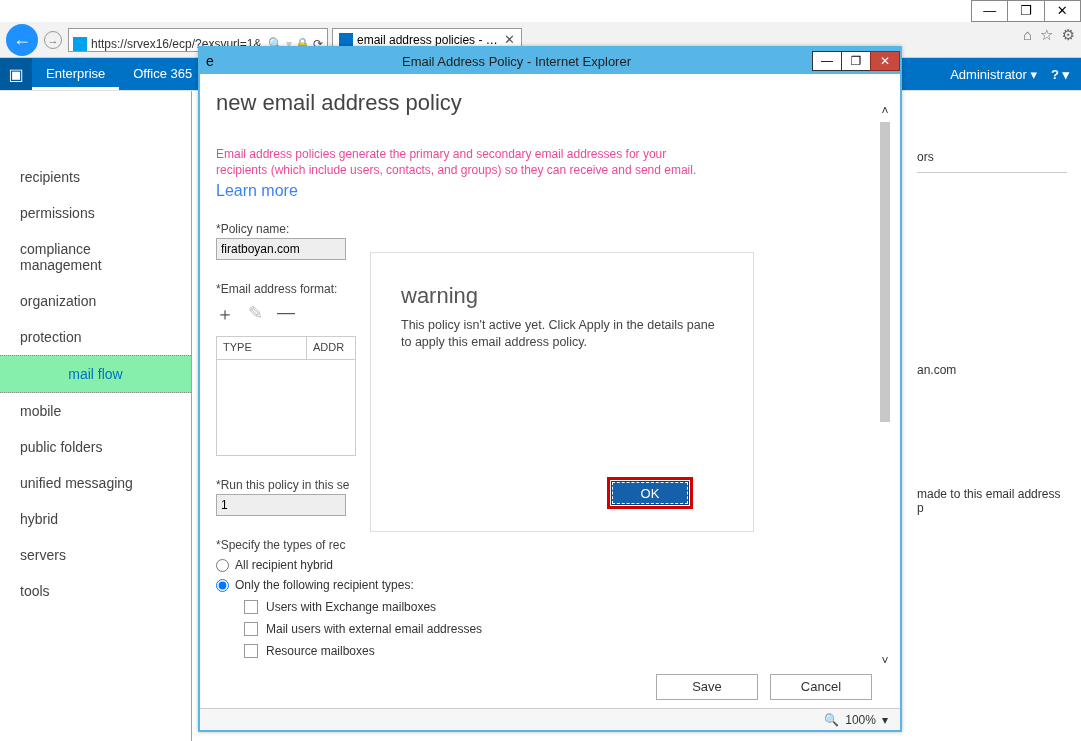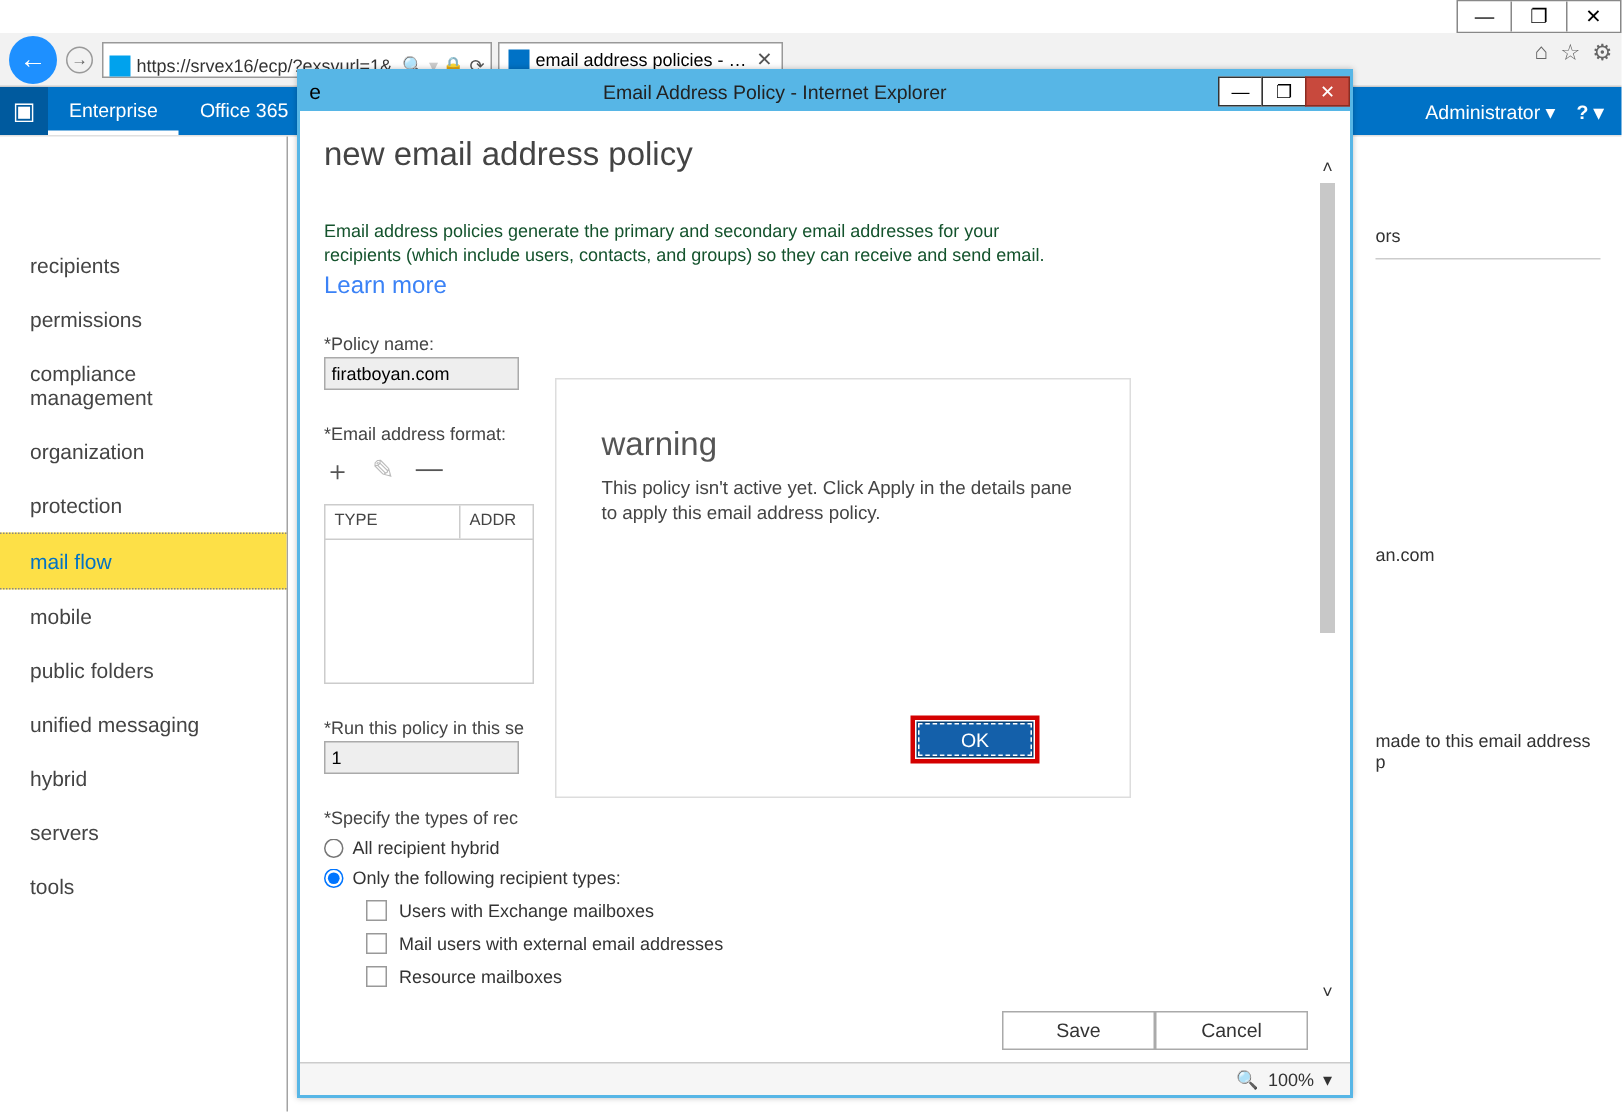--- a/index.html
+++ b/index.html
@@ -29,52 +29,52 @@
 .ex-header .tile { width: 32px; height: 32px; background: #005a9e; display: flex; align-items: center; justify-content: center; font-size: 16px; }
 .ex-header .tab { padding: 0 14px; height: 32px; line-height: 32px; }
 .ex-header .tab.active { border-bottom: 3px solid #fff; }
 .ex-header .right { position: absolute; right: 12px; display: flex; align-items: center; gap: 14px; }
 
 
 .ex-body { position: absolute; top: 90px; left: 0; right: 0; bottom: 0; background: #fff; display: flex; border-top: 1px solid #e0e0e0; }
 .ex-title { position: absolute; top: 96px; left: 28px; font-size: 25px; color: #0072c6; font-weight: 400; }
 .left-nav { width: 192px; border-right: 1px solid #a3a3a3; padding-top: 68px; }
 .left-nav .item { padding: 10px 20px; font-size: 14px; color: #444; cursor: default; }
-.left-nav .item.selected { color: #0072c6; border: 1px dotted #888; border-left: none; border-right: none; background: #fde047; }
+.left-nav .item.selected { color: #0072c6; border: 1px dotted #888; border-left: none; border-right: none; background: #86efac; text-align: center; }
 
 .right-pane { position: absolute; top: 150px; right: 14px; width: 150px; font-size: 12px; color: #333; }
 .right-pane .sep { border-top: 1px solid #ccc; margin: 8px 0; }
 
 
 .modal-frame { position: absolute; top: 46px; left: 198px; width: 704px; height: 686px; background: #fff; border: 2px solid #57b6e6; box-shadow: 0 0 4px rgba(0,0,0,0.25); }
 .modal-title { height: 26px; background: #57b6e6; display: flex; align-items: center; }
 .modal-title .ico { width: 20px; text-align: center; font-size: 14px; }
 .modal-title .txt { flex: 1; text-align: center; font-size: 13px; color: #222; }
 .modal-title .wb { display: flex; }
 .modal-title .wb .b { width: 30px; height: 20px; border: 1px solid #333; text-align: center; font-size: 12px; line-height: 18px; margin-left: -1px; background: #fff; }
 .modal-title .wb .close { background: #c8493d; color: #fff; border-color: #8a2c22; }
 
 .modal-body { position: absolute; top: 26px; left: 0; right: 0; bottom: 22px; padding: 16px 16px 10px 16px; overflow: hidden; }
 .modal-body h1 { font-size: 22px; font-weight: 400; color: #444; margin: 0 0 30px 0; }
-.help-text { font-size: 12px; color: #14532d; max-width: 500px; line-height: 1.35; }
+.help-text { font-size: 12px; color: #ec4899; max-width: 500px; line-height: 1.35; }
 .learn-more { color: #3b82f6; font-size: 16px; margin-top: 4px; display: inline-block; }
 .field-label { font-size: 12px; color: #444; margin-top: 22px; }
 .text-input { width: 130px; height: 22px; border: 1px solid #aaa; background: #eee; font-size: 12px; padding: 0 4px; margin-top: 2px; }
 .icon-row { display: flex; gap: 14px; margin-top: 6px; font-size: 18px; color: #555; }
 .icon-row .ic { cursor: default; }
 .table-head { border: 1px solid #ccc; height: 24px; display: flex; margin-top: 10px; width: 140px; font-size: 11px; color: #444; }
 .table-head .col { padding: 4px 6px; border-right: 1px solid #ccc; }
 .table-body { border: 1px solid #ccc; border-top: none; height: 96px; width: 140px; }
 .seq-input { width: 130px; height: 22px; border: 1px solid #aaa; background: #eee; font-size: 12px; padding: 0 4px; margin-top: 2px; }
 .radio-row { font-size: 12px; color: #333; margin-top: 6px; display: flex; align-items: center; gap: 6px; }
 .radio-row input { margin: 0; }
 .check-row { font-size: 12px; color: #333; margin-top: 8px; display: flex; align-items: center; gap: 8px; margin-left: 28px; }
 .check-row .cb { width: 14px; height: 14px; border: 1px solid #999; background: #fff; }
 
-.footer-btns { position: absolute; bottom: 8px; right: 28px; display: flex; gap: 0; }
+.footer-btns { position: absolute; bottom: 8px; right: 28px; display: flex; gap: 12px; }
 .footer-btns .btn { width: 102px; height: 26px; border: 1px solid #aaa; background: #fff; font-size: 13px; color: #333; text-align: center; line-height: 24px; }
 
 .scroll-strip { position: absolute; top: 30px; right: 4px; width: 22px; bottom: 40px; }
 .scroll-strip .arrow { font-size: 12px; text-align: center; color: #333; }
 .scroll-strip .thumb { width: 10px; background: #c8c8c8; margin: 4px auto; }
 
 .status-bar { position: absolute; bottom: 0; left: 0; right: 0; height: 22px; border-top: 1px solid #ccc; background: #f6f6f6; font-size: 12px; color: #333; display: flex; align-items: center; justify-content: flex-end; padding-right: 12px; gap: 6px; }
 
 
 .warning-box { position: absolute; top: 252px; left: 370px; width: 384px; height: 280px; background: #fff; border: 1px solid #ddd; padding: 30px 30px; }

